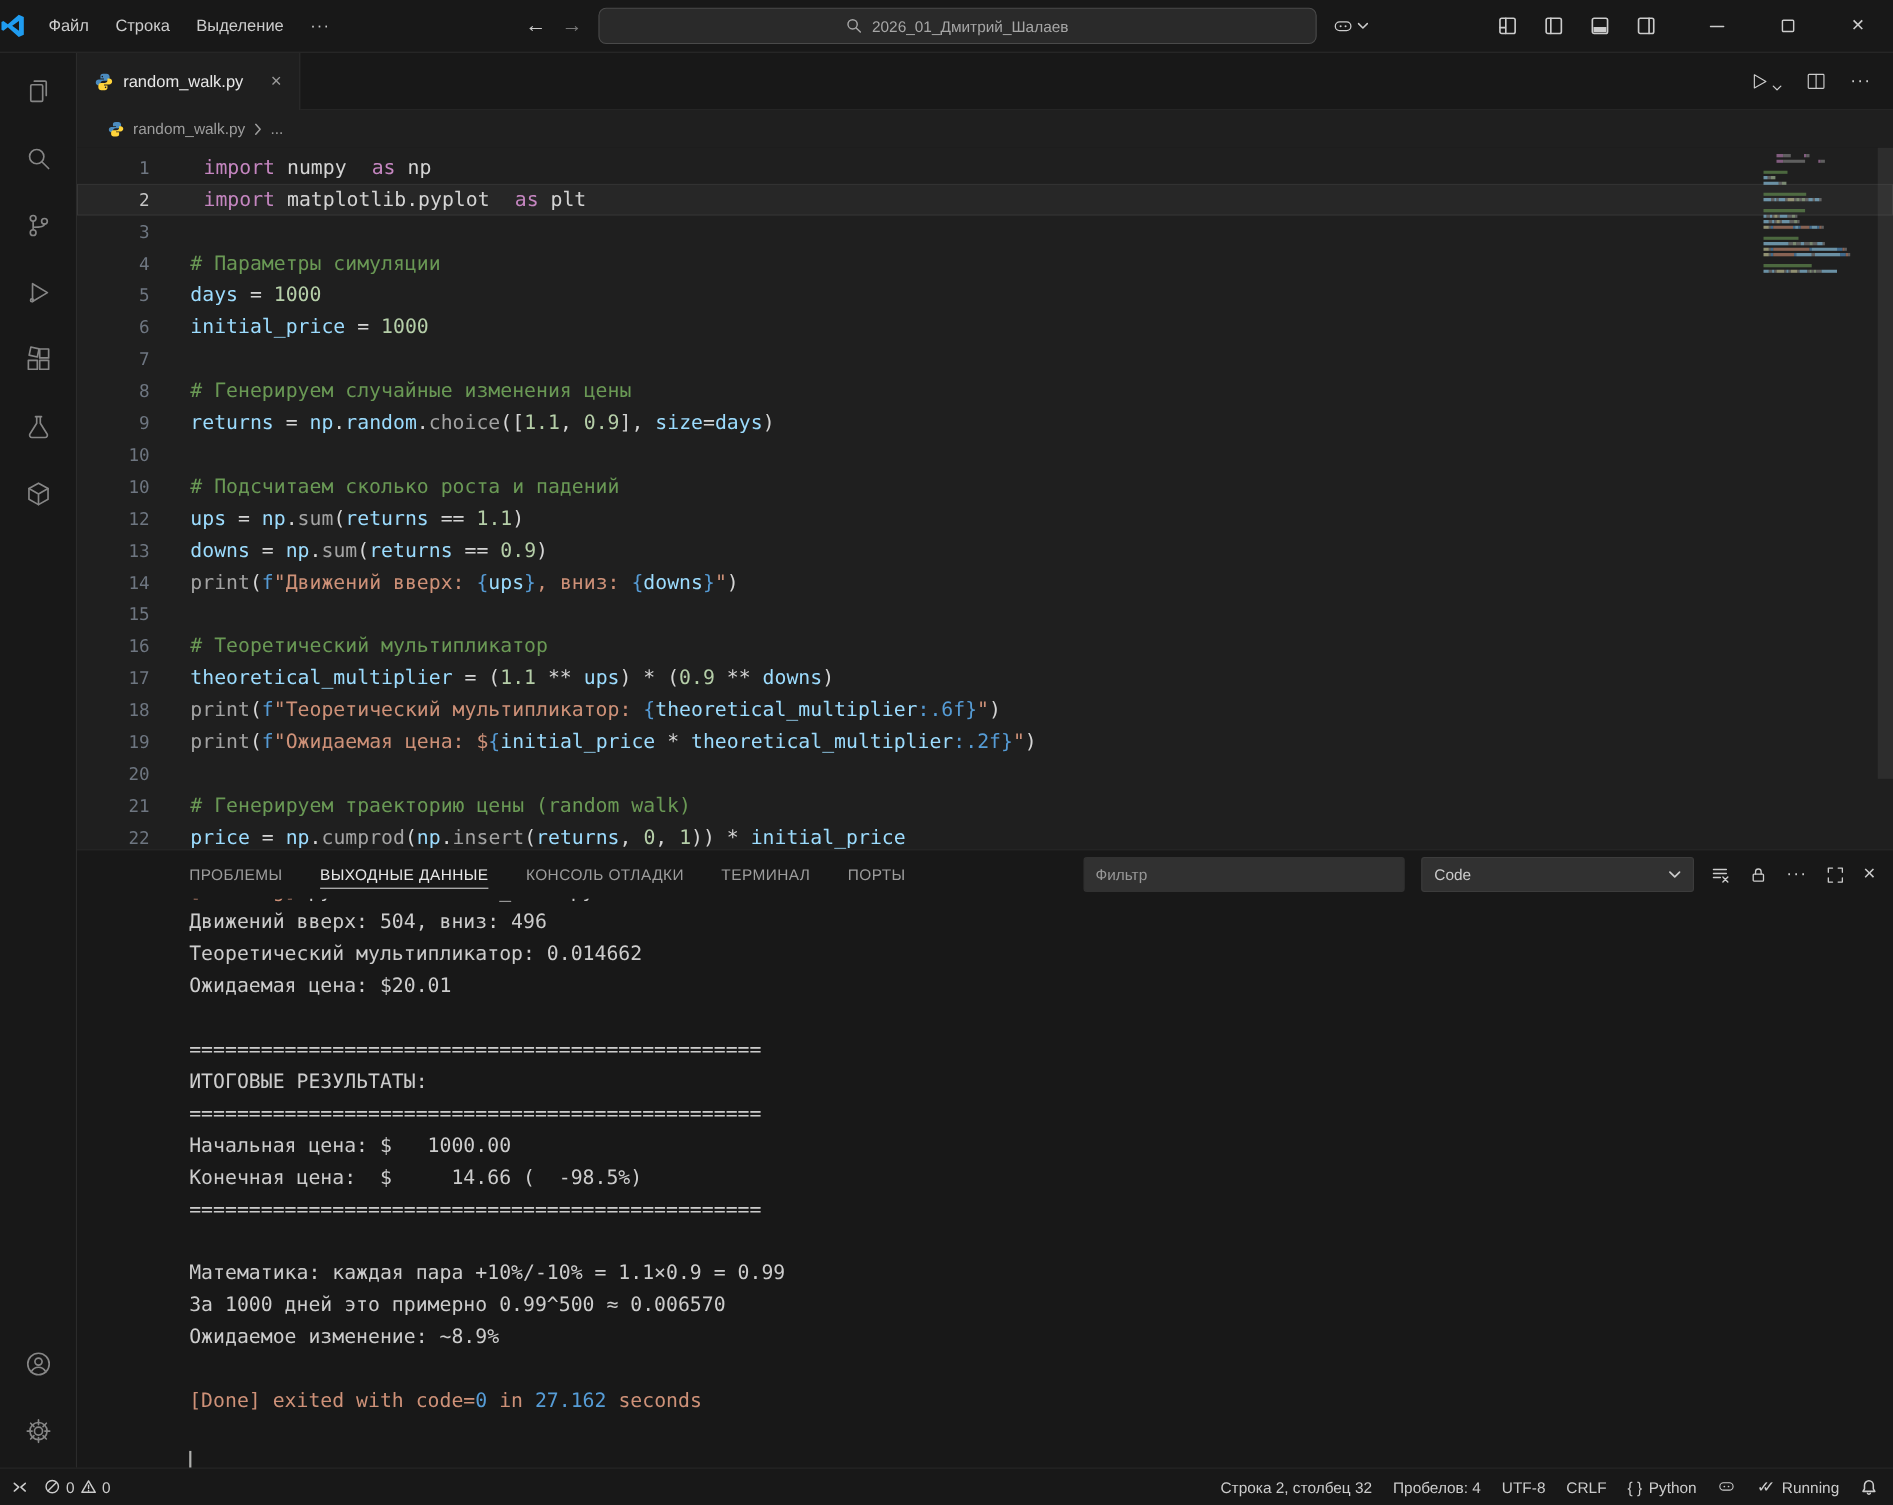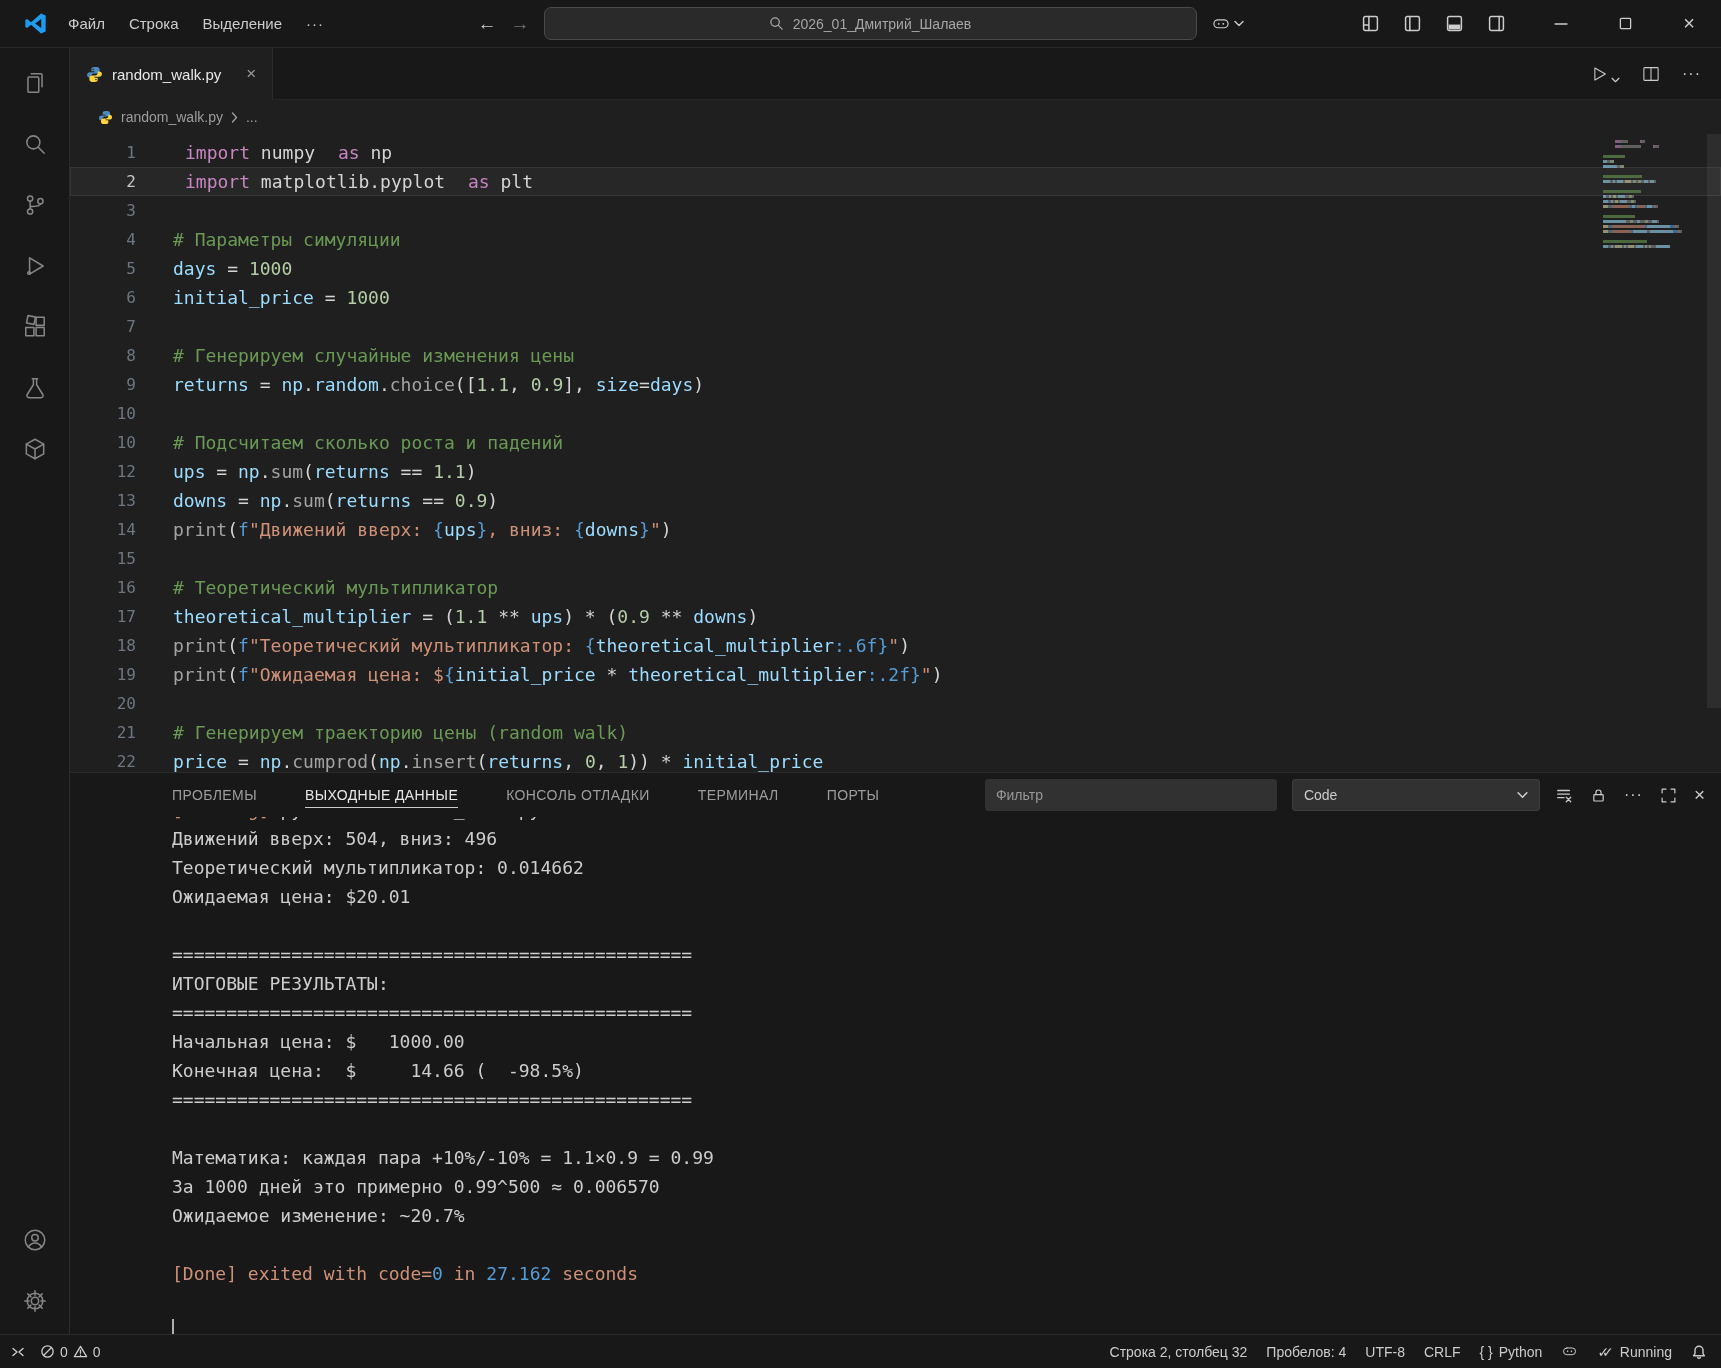--- a/index.html
+++ b/index.html
@@ -8,21 +8,21 @@
     background: #1F1F1F;
     font-family: "Liberation Sans", "DejaVu Sans", sans-serif;
     color: #CCCCCC;
     -webkit-font-smoothing: antialiased;
   }
   svg { display: block; }
   .icon-stroke { stroke: currentColor; fill: none; stroke-width: 1.4; stroke-linecap: round; stroke-linejoin: round; }
 
   
   .titlebar { height: 48px; background: #181818; border-bottom: 1px solid #2B2B2B; display: flex; align-items: center; position: relative; }
-  .tb-left { display: flex; align-items: center; gap: 2px; padding-left: 24px; }
+  .tb-left { display: flex; align-items: center; gap: 2px; padding-left: 0; }
   .vscode-logo { margin-right: 8px; }
   .menu-item { color: #CCCCCC; font-size: 15px; padding: 5px 11px; border-radius: 6px; }
   .menu-item.more { letter-spacing: 1px; }
   .tb-center { position: absolute; left: 50%; top: 0; height: 100%; transform: translateX(-50%); display: flex; align-items: center; gap: 14px; }
   .nav-arrow { color: #CCCCCC; font-size: 19px; }
   .nav-arrow.dim { color: #767676; }
   .command-center { width: 653px; height: 33px; background: #2A2A2A; border: 1px solid #4A4A4A; border-radius: 7px; display: flex; align-items: center; justify-content: center; gap: 9px; color: #A6A6A6; font-size: 14px; }
   .copilot-btn { display: flex; align-items: center; gap: 3px; color: #CCCCCC; }
   .tb-right { margin-left: auto; display: flex; align-items: center; height: 100%; }
   .layout-icons { display: flex; align-items: center; gap: 25px; padding: 0 24px; color: #CCCCCC; }
@@ -64,21 +64,21 @@
   .mm-seg.tk-k { background: #C586C0; } .mm-seg.tk-v { background: #9CDCFE; }
   .mm-seg.tk-f { background: #DCDCAA; } .mm-seg.tk-n { background: #B5CEA8; }
   .mm-seg.tk-s { background: #CE9178; } .mm-seg.tk-c { background: #6A9955; }
   .mm-seg.tk-o { background: #8a8a8a; } .mm-seg.tk-b { background: #569CD6; }
   .scrollbar-v { position: absolute; top: 0; right: 0; width: 14px; height: 100%; }
   .scroll-thumb { width: 100%; height: 90%; background: rgba(121,121,121,0.16); }
 
   
   .panel { height: 562px; background: #181818; border-top: 1px solid #2B2B2B; display: flex; flex-direction: column; }
   .panel-header { height: 44px; display: flex; align-items: center; padding: 0 16px 0 102px; flex: none; }
-  .panel-tabs { display: flex; gap: 48px; }
+  .panel-tabs { display: flex; gap: 34px; }
   .panel-tab { font-size: 14px; color: #9D9D9D; letter-spacing: .4px; padding: 5px 0 4px; border-bottom: 1px solid transparent; }
   .panel-tab.active { color: #E8E8E8; border-bottom-color: #CCCCCC; }
   .panel-controls { margin-left: auto; display: flex; align-items: center; gap: 15px; }
   .filter-input { width: 292px; height: 32px; background: #313131; border: 1px solid #313131; border-radius: 3px; color: #CCCCCC; font-size: 14px; padding: 0 10px; outline: none; font-family: inherit; }
   .filter-input::placeholder { color: #989898; }
   .channel-select { width: 248px; height: 32px; background: #313131; border: 1px solid #3C3C3C; border-radius: 3px; display: flex; align-items: center; justify-content: space-between; padding: 0 11px; color: #CCCCCC; font-size: 14px; }
   .panel-icons { display: flex; align-items: center; gap: 17px; color: #CCCCCC; }
   .panel-icons .pi-close { font-size: 19px; }
   .panel-content { flex: 1; overflow: hidden; padding-left: 102px; font-family: "DejaVu Sans Mono", monospace; font-size: 18px; }
   .out-row { height: 29px; line-height: 29px; white-space: pre; color: #CCCCCC; }
@@ -396,21 +396,21 @@
             <div class="out-row"></div>
             <div class="out-row"><span class="ot-t">================================================</span></div>
             <div class="out-row"><span class="ot-t">ИТОГОВЫЕ РЕЗУЛЬТАТЫ:</span></div>
             <div class="out-row"><span class="ot-t">================================================</span></div>
             <div class="out-row"><span class="ot-t">Начальная цена: $   1000.00</span></div>
             <div class="out-row"><span class="ot-t">Конечная цена:  $     14.66 (  -98.5%)</span></div>
             <div class="out-row"><span class="ot-t">================================================</span></div>
             <div class="out-row"></div>
             <div class="out-row"><span class="ot-t">Математика: каждая пара +10%/-10% = 1.1×0.9 = 0.99</span></div>
             <div class="out-row"><span class="ot-t">За 1000 дней это примерно 0.99^500 ≈ 0.006570</span></div>
-            <div class="out-row"><span class="ot-t">Ожидаемое изменение: ~20.7%</span></div>
+            <div class="out-row"><span class="ot-t">Ожидаемое изменение: ~8.9%</span></div>
             <div class="out-row"></div>
             <div class="out-row"><span class="ot-y">[Done] exited with code=</span><span class="ot-b">0</span><span class="ot-y"> in </span><span class="ot-b">27.162</span><span class="ot-y"> seconds</span></div>
             <div class="out-row"></div>
           </div>
         <div class="out-cursor"></div>
       </div>
     </div>
   </div>
 </div>
 

